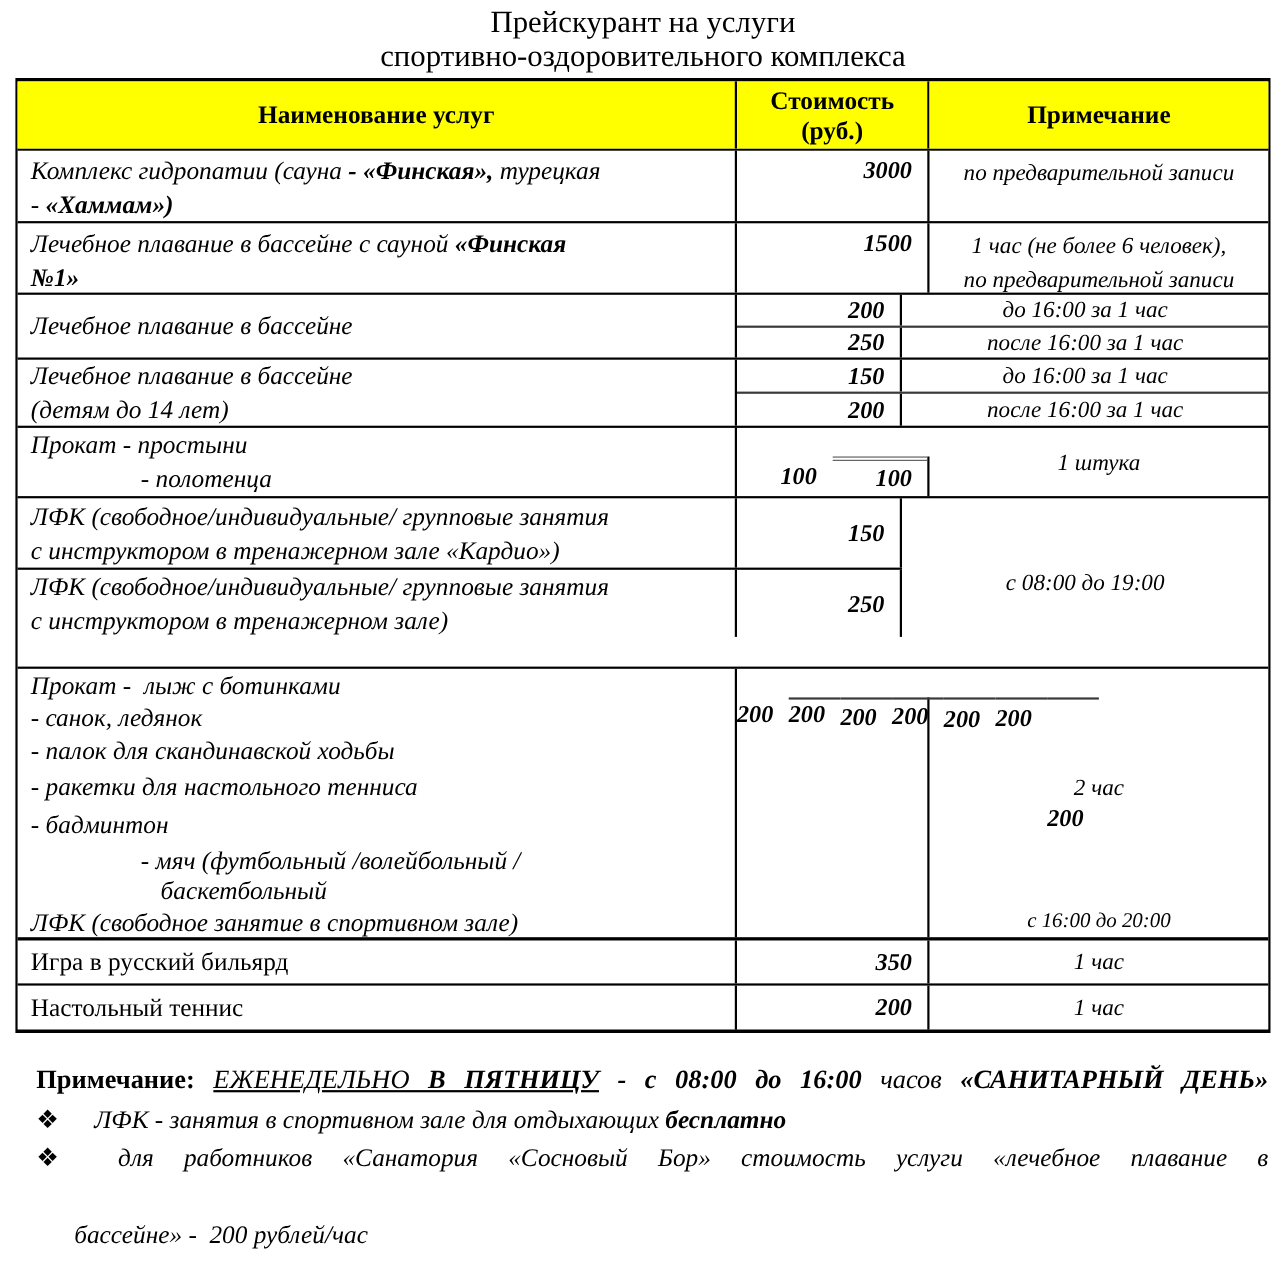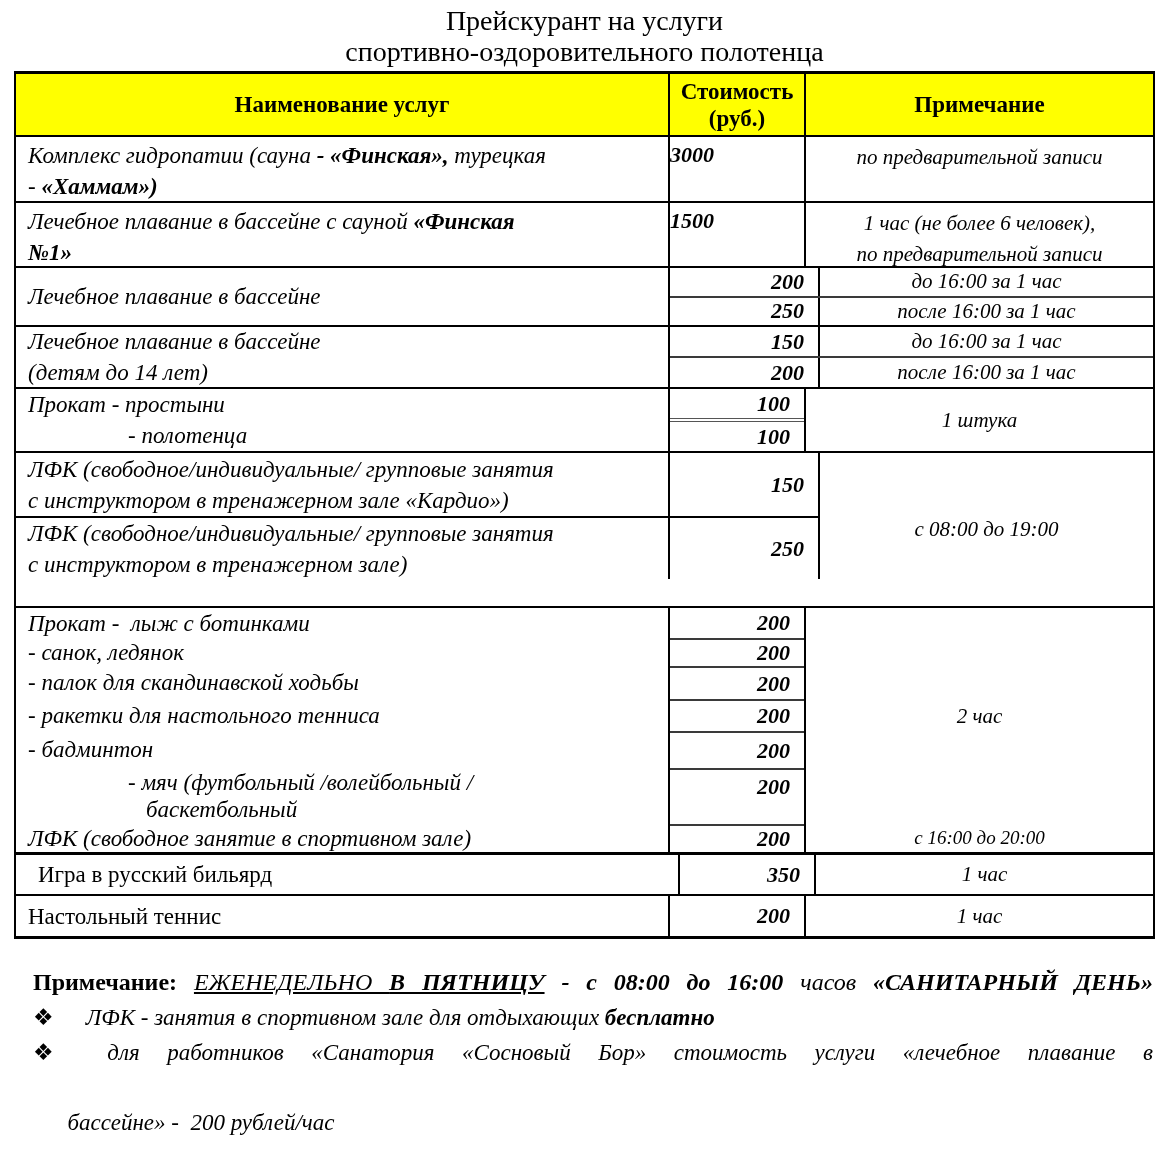--- a/index.html
+++ b/index.html
@@ -11,40 +11,40 @@
   }
   .title-block { text-align: center; margin-top: 5px; line-height: 31px; font-size: 28px; }
 
   
   .tbl {
     margin: 4px 0 0 14px; width: 1141px;
     border: 2px solid #000; border-top-width: 3px; border-bottom-width: 3px;
   }
   .sec { display: flex; border-top: 2px solid #000; }
   .sec.first { border-top: none; }
-  .sec.thick { border-top: 3px solid #000; padding-left: 10px; }
+  .sec.thick { border-top: 3px solid #000; }
 
   .c1 { width: 654px; border-right: 2px solid #000; }
-  .c2 { width: 136px; border-right: 2px solid #000; }
+  .c2 { width: 175px; border-right: 2px solid #000; }
   .c3 { flex: 1; }
 
   .hc {
     background: #FFFF00; font-weight: bold; font-size: 23px;
     display: flex; flex-direction: column; align-items: center; justify-content: center;
     text-align: center; line-height: 27px;
   }
 
   .svc { font-style: italic; font-size: 23px; padding-left: 12px; padding-right: 8px; line-height: 31px; }
   .svc.top { padding-top: 3px; }
   .svc.cen { display: flex; flex-direction: column; justify-content: center; }
   .up { font-style: normal; }
 
   .price {
     font-style: italic; font-weight: bold; font-size: 22px;
-    text-align: left; padding-right: 14px;
+    text-align: right; padding-right: 14px;
   }
   .price.top { padding-top: 5px; }
   .price.cen { display: flex; align-items: center; justify-content: flex-end; }
 
   .note { font-style: italic; font-size: 21px; text-align: center; line-height: 31px; }
   .note.top { padding-top: 5px; }
   .note.cen { display: flex; align-items: center; justify-content: center; }
 
   
   .subwrap { flex: 1; display: flex; flex-direction: column; }
@@ -52,21 +52,21 @@
   .subrow.div { border-top: 2px solid #3a3a3a; }
   .c2p {
     width: 150px; border-right: 2px solid #000;
     display: flex; align-items: center; justify-content: flex-end; padding-right: 14px;
     font-style: italic; font-weight: bold; font-size: 22px;
   }
   .c3n { flex: 1; display: flex; align-items: center; justify-content: center;
          font-style: italic; font-size: 21px; }
 
   
-  .pstack { display: flex; flex-direction: column; }
+  .pstack { display: flex; flex-direction: row; margin-top: 26px; }
   .pcell {
     display: flex; align-items: center; justify-content: flex-end; padding-right: 14px;
     font-style: italic; font-weight: bold; font-size: 22px; flex: 1;
   }
   .pcell.div { border-top: 2px solid #3a3a3a; }
   .pcell.dbl { border-top: 4px double #555; }
 
   
   .lp67 { display: flex; flex-direction: column; width: 804px; }
   .row67 { display: flex; height: 63px; }
@@ -101,21 +101,21 @@
   .bi { font-style: italic; font-weight: bold; }
   .just { text-align: justify; text-align-last: justify; }
 </style>
 </head>
 <body>
 
 <div>
 
   <div class="title-block">
     <div>Прейскурант на услуги</div>
-    <div>спортивно-оздоровительного полотенца</div>
+    <div>спортивно-оздоровительного комплекса</div>
   </div>
 
   <div class="tbl">
 
     <div class="sec first" style="height:61px">
       <div class="c1 hc">Наименование услуг</div>
       <div class="c2 hc">
         <div>Стоимость</div>
         <div>(руб.)</div>
       </div>

